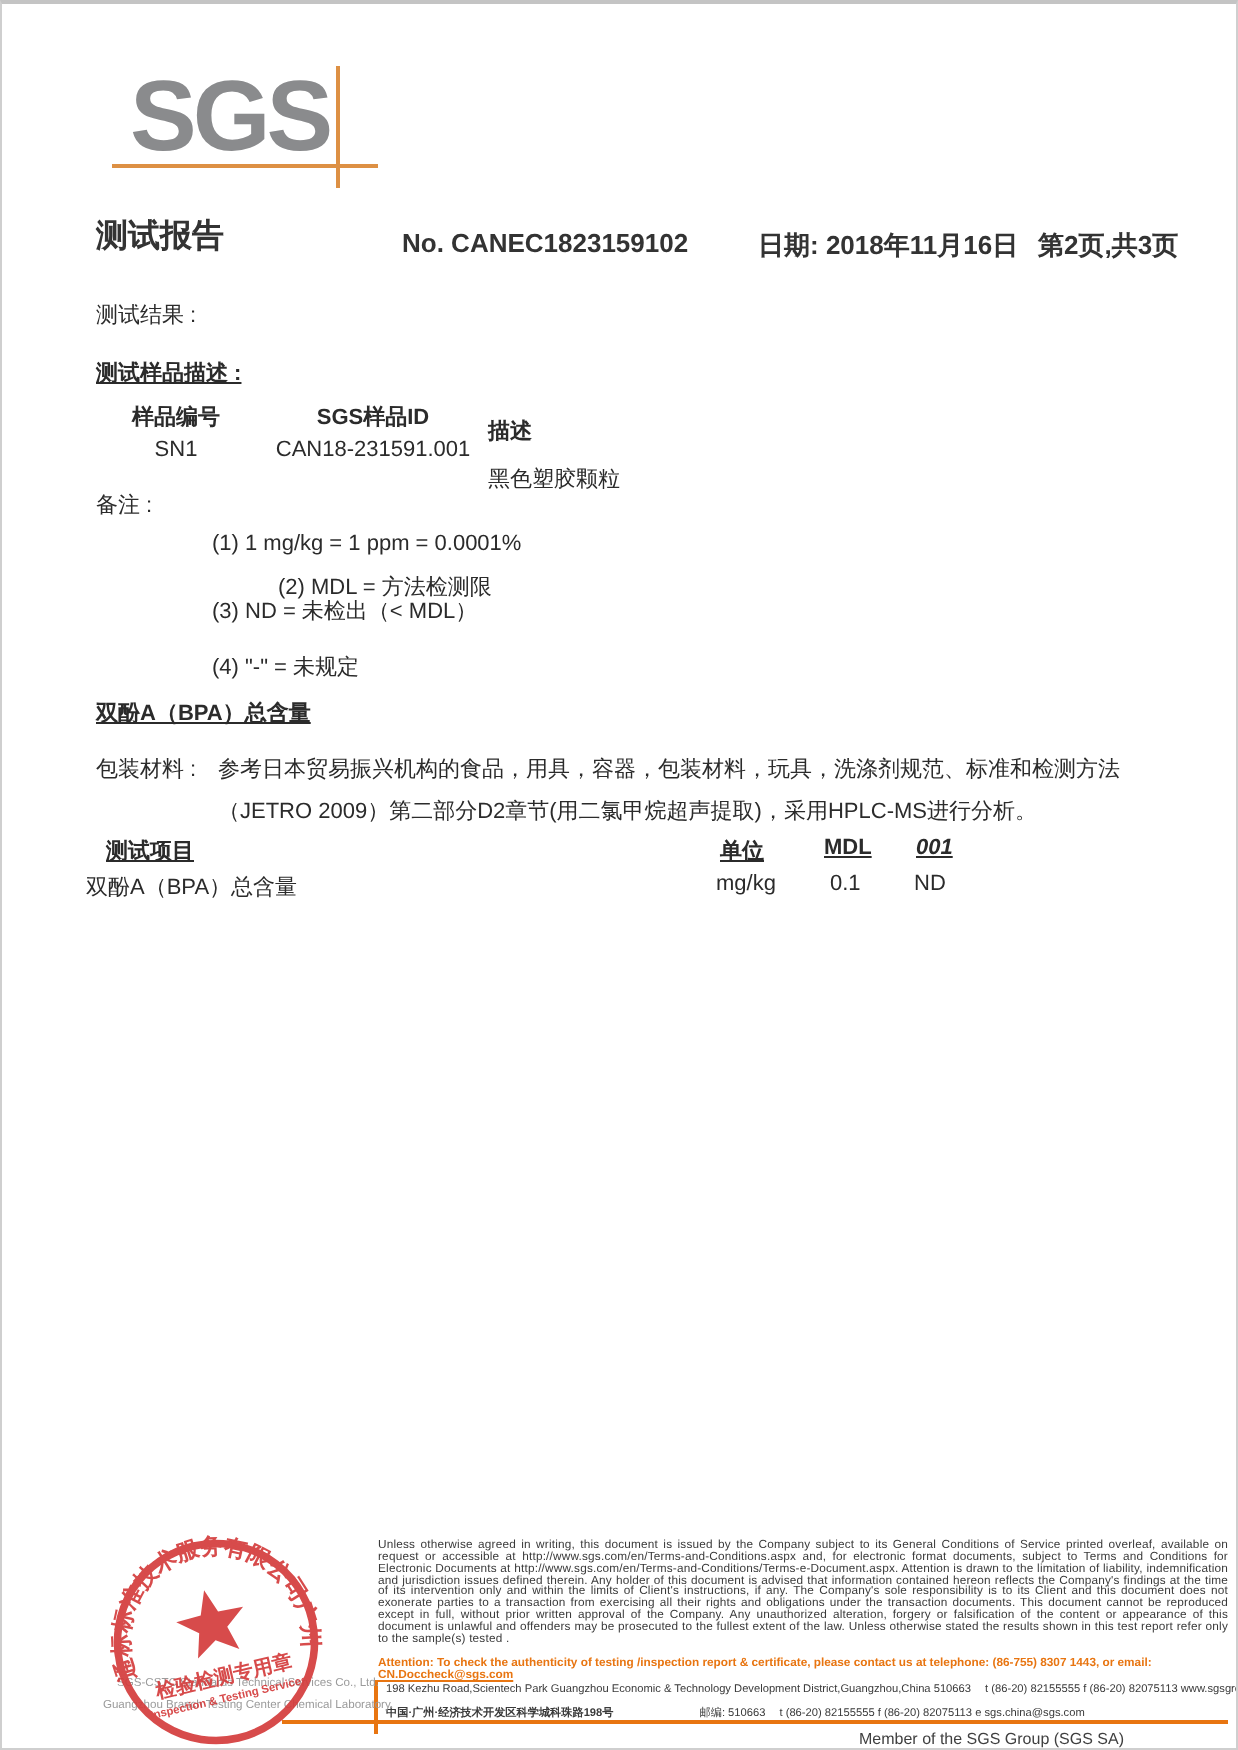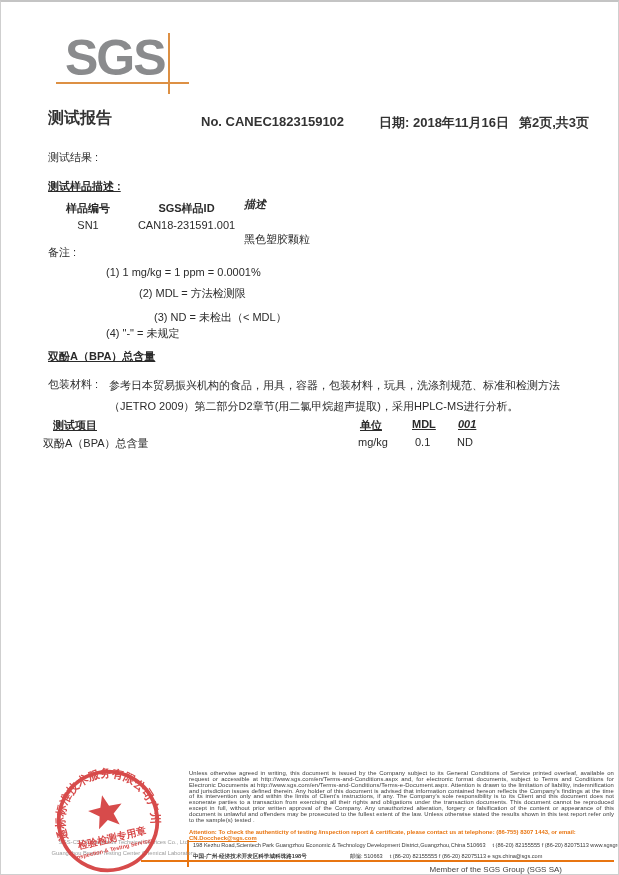--- a/index.html
+++ b/index.html
@@ -58,30 +58,30 @@
   <div class="abs head-meta" style="left:200px;top:112px;">No. CANEC1823159102</div>
   <div class="abs head-meta" style="left:378px;top:112px;">日期: 2018年11月16日</div>
   <div class="abs head-meta" style="left:518px;top:112px;">第2页,共3页</div>
 
   <div class="abs t11" style="left:47px;top:148px;">测试结果 :</div>
 
   <div class="abs t11 bold ul" style="left:47px;top:177px;">测试样品描述 :</div>
 
   <div class="abs t11 bold center" style="left:47px;top:199px;width:80px;">样品编号</div>
   <div class="abs t11 bold center" style="left:128px;top:199px;width:115px;">SGS样品ID</div>
-  <div class="abs t11 bold" style="left:243px;top:195px;font-style:italic;">描述</div>
+  <div class="abs t11 bold" style="left:243px;top:206px;">描述</div>
 
   <div class="abs t11 center" style="left:47px;top:217px;width:80px;">SN1</div>
   <div class="abs t11 center" style="left:128px;top:217px;width:115px;">CAN18-231591.001</div>
   <div class="abs t11" style="left:243px;top:217px;margin-top:13px;">黑色塑胶颗粒</div>
 
   <div class="abs t11" style="left:47px;top:243px;">备注 :</div>
   <div class="abs t11" style="left:105px;top:264px;">(1) 1 mg/kg = 1 ppm = 0.0001%</div>
   <div class="abs t11" style="left:105px;top:284px;margin-left:33px;">(2) MDL = 方法检测限</div>
-  <div class="abs t11" style="left:105px;top:308px;margin-left:48px;">(3) ND = 未检出（&lt; MDL）</div>
+  <div class="abs t11" style="left:105px;top:296px;">(3) ND = 未检出（&lt; MDL）</div>
   <div class="abs t11" style="left:105px;top:324px;">(4) "-" = 未规定</div>
 
   <div class="abs t11 bold ul" style="left:47px;top:347px;">双酚A（BPA）总含量</div>
   <div class="abs t11" style="left:47px;top:375px;">包装材料 :</div>
   <div class="abs t11" style="left:108px;top:373px;width:462px;line-height:21px;">参考日本贸易振兴机构的食品，用具，容器，包装材料，玩具，洗涤剂规范、标准和检测方法（JETRO 2009）第二部分D2章节(用二氯甲烷超声提取)，采用HPLC-MS进行分析。</div>
 
   <div class="abs t11 bold ul" style="left:52px;top:416px;font-family:Liberation Serif, serif;">测试项目</div>
   <div class="abs t11 bold ul" style="left:359px;top:416px;">单位</div>
   <div class="abs t11 bold ul" style="left:411px;top:416px;">MDL</div>
   <div class="abs t11 bold ul it" style="left:457px;top:416px;">001</div>

